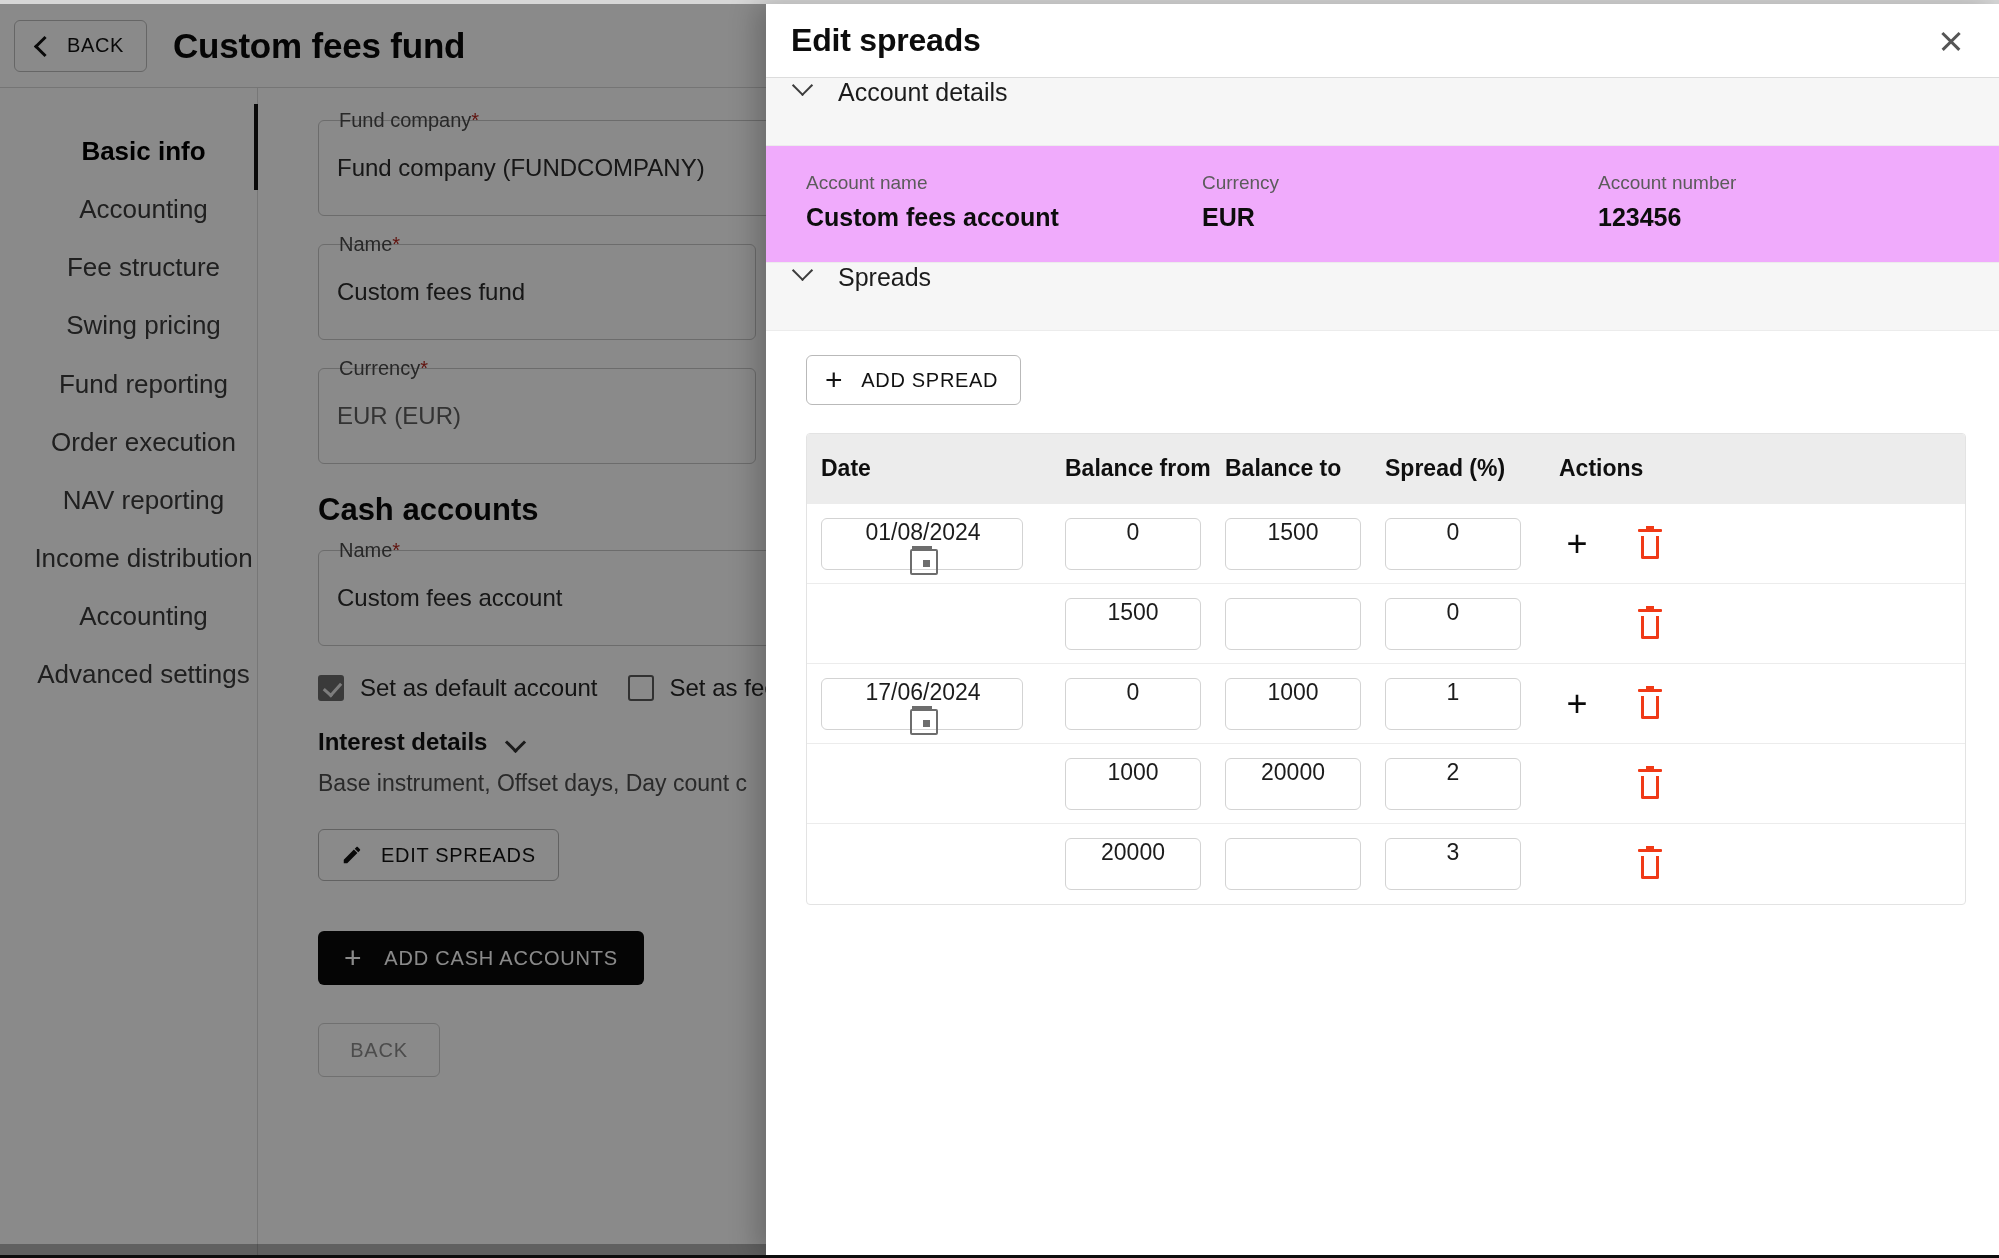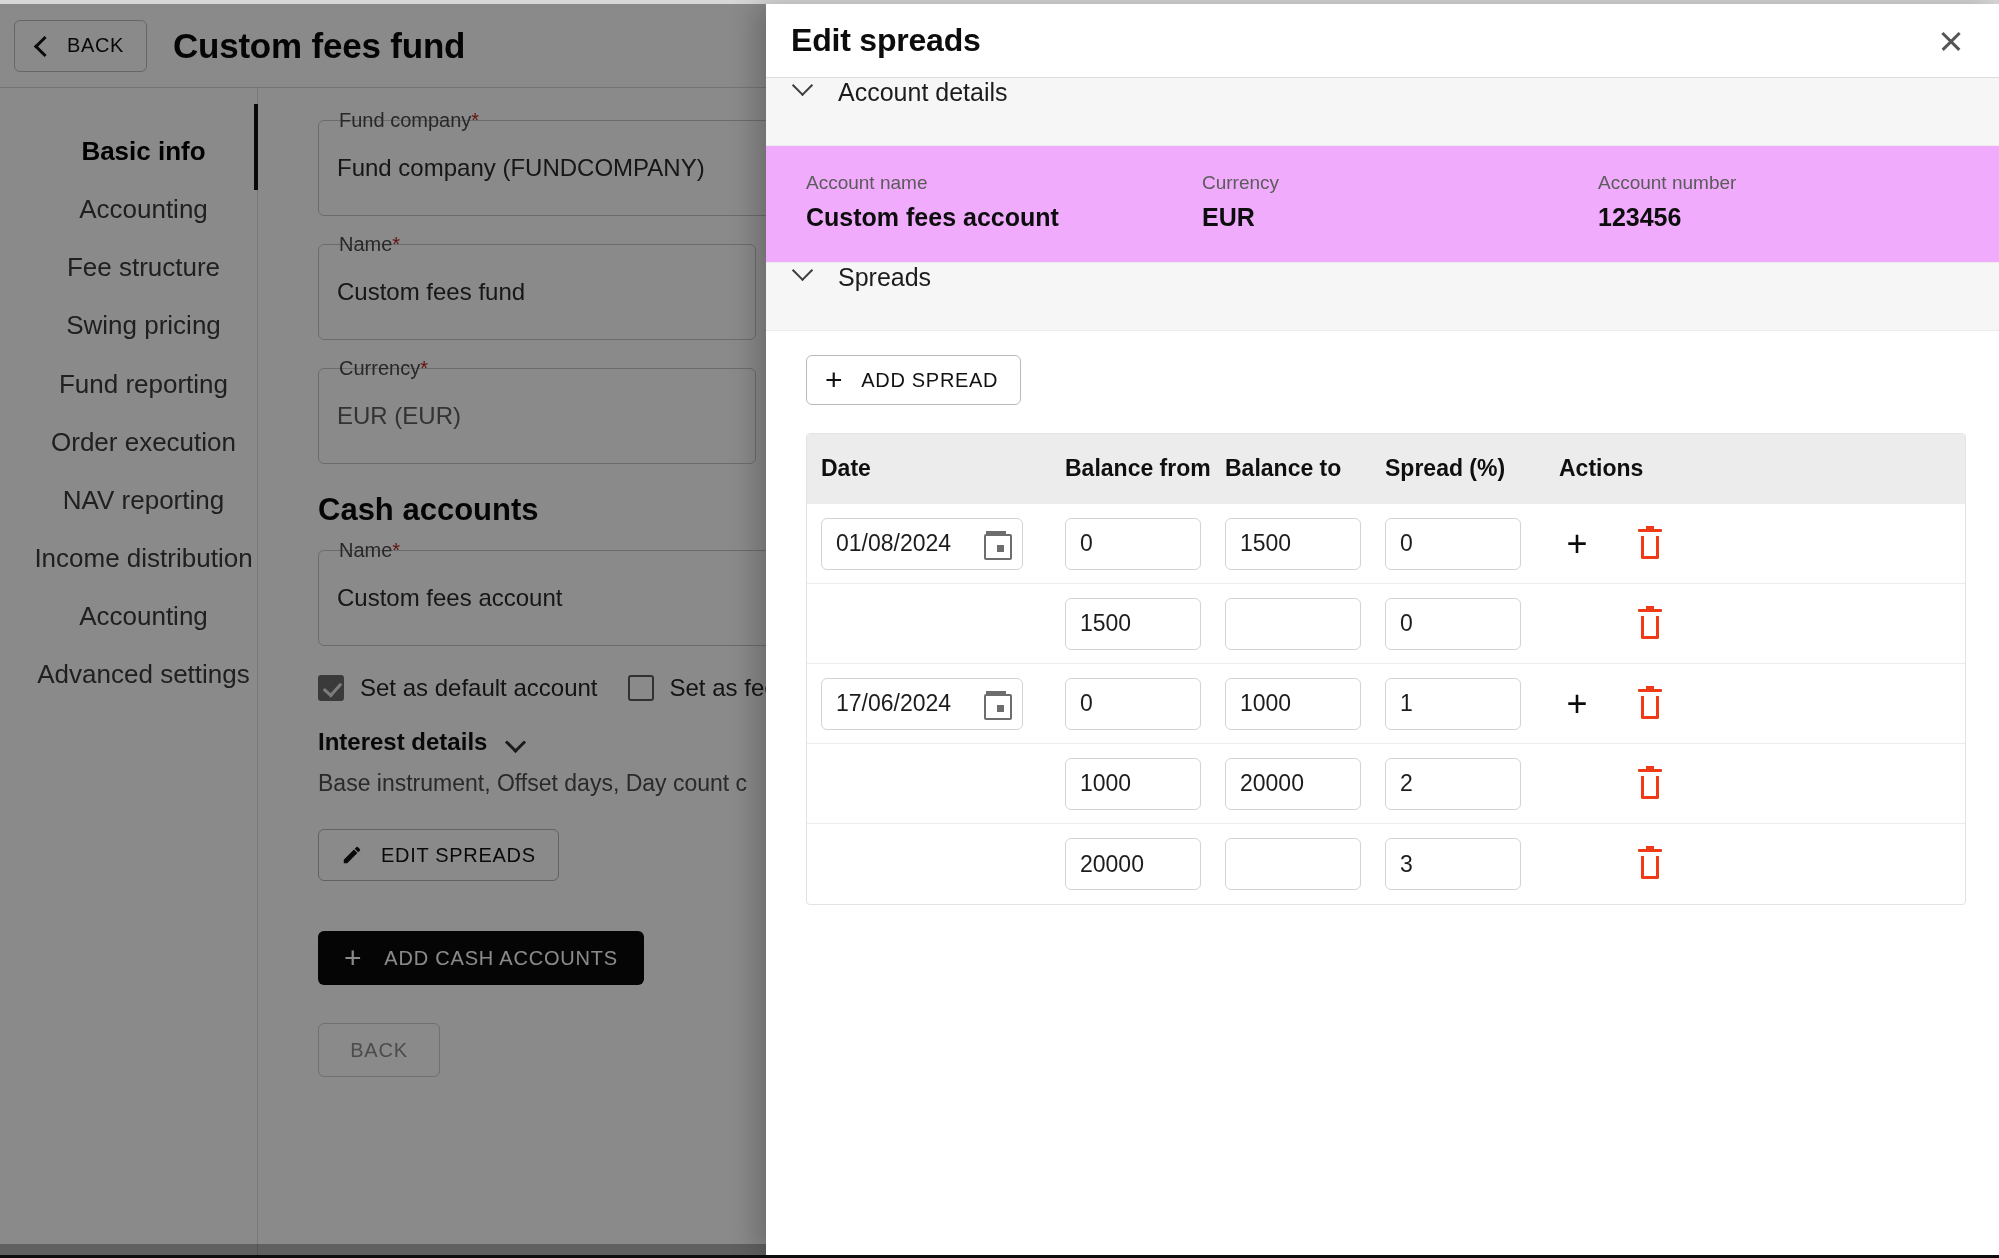--- a/index.html
+++ b/index.html
@@ -181,21 +181,21 @@
   .c-from    { width: 160px; }
   .c-to      { width: 160px; }
   .c-spread  { width: 160px; }
   .c-actions { width: 240px; display:flex; align-items:center; gap: 40px; padding-left: 14px; }
 
   .thead .c-date   { padding-left: 14px; }
   .thead .c-from   { width: 160px; }
 
   .inp {
     height: 52px; border:1px solid #d3d3d3; border-radius:6px; background:#fff;
-    display:flex; align-items:center; padding: 0 14px; font-size: 23px; color:#1c1c1c;
+    display:flex; align-items:center; padding: 0 14px; font-size: 23px; color:#1c1c1c;flex-direction:column;
   }
   .inp.date { width: 202px; justify-content: space-between; padding-right:12px; }
   .inp.num  { width: 136px; }
 
   .cal-ic { width: 26px; height: 26px; position:relative; display:inline-block; }
   .cal-ic::before{
     content:""; position:absolute; left:0; top:3px; width:24px; height:22px;
     border:2.6px solid #6d6d6d; border-radius:2px;
   }
   .cal-ic::after{

